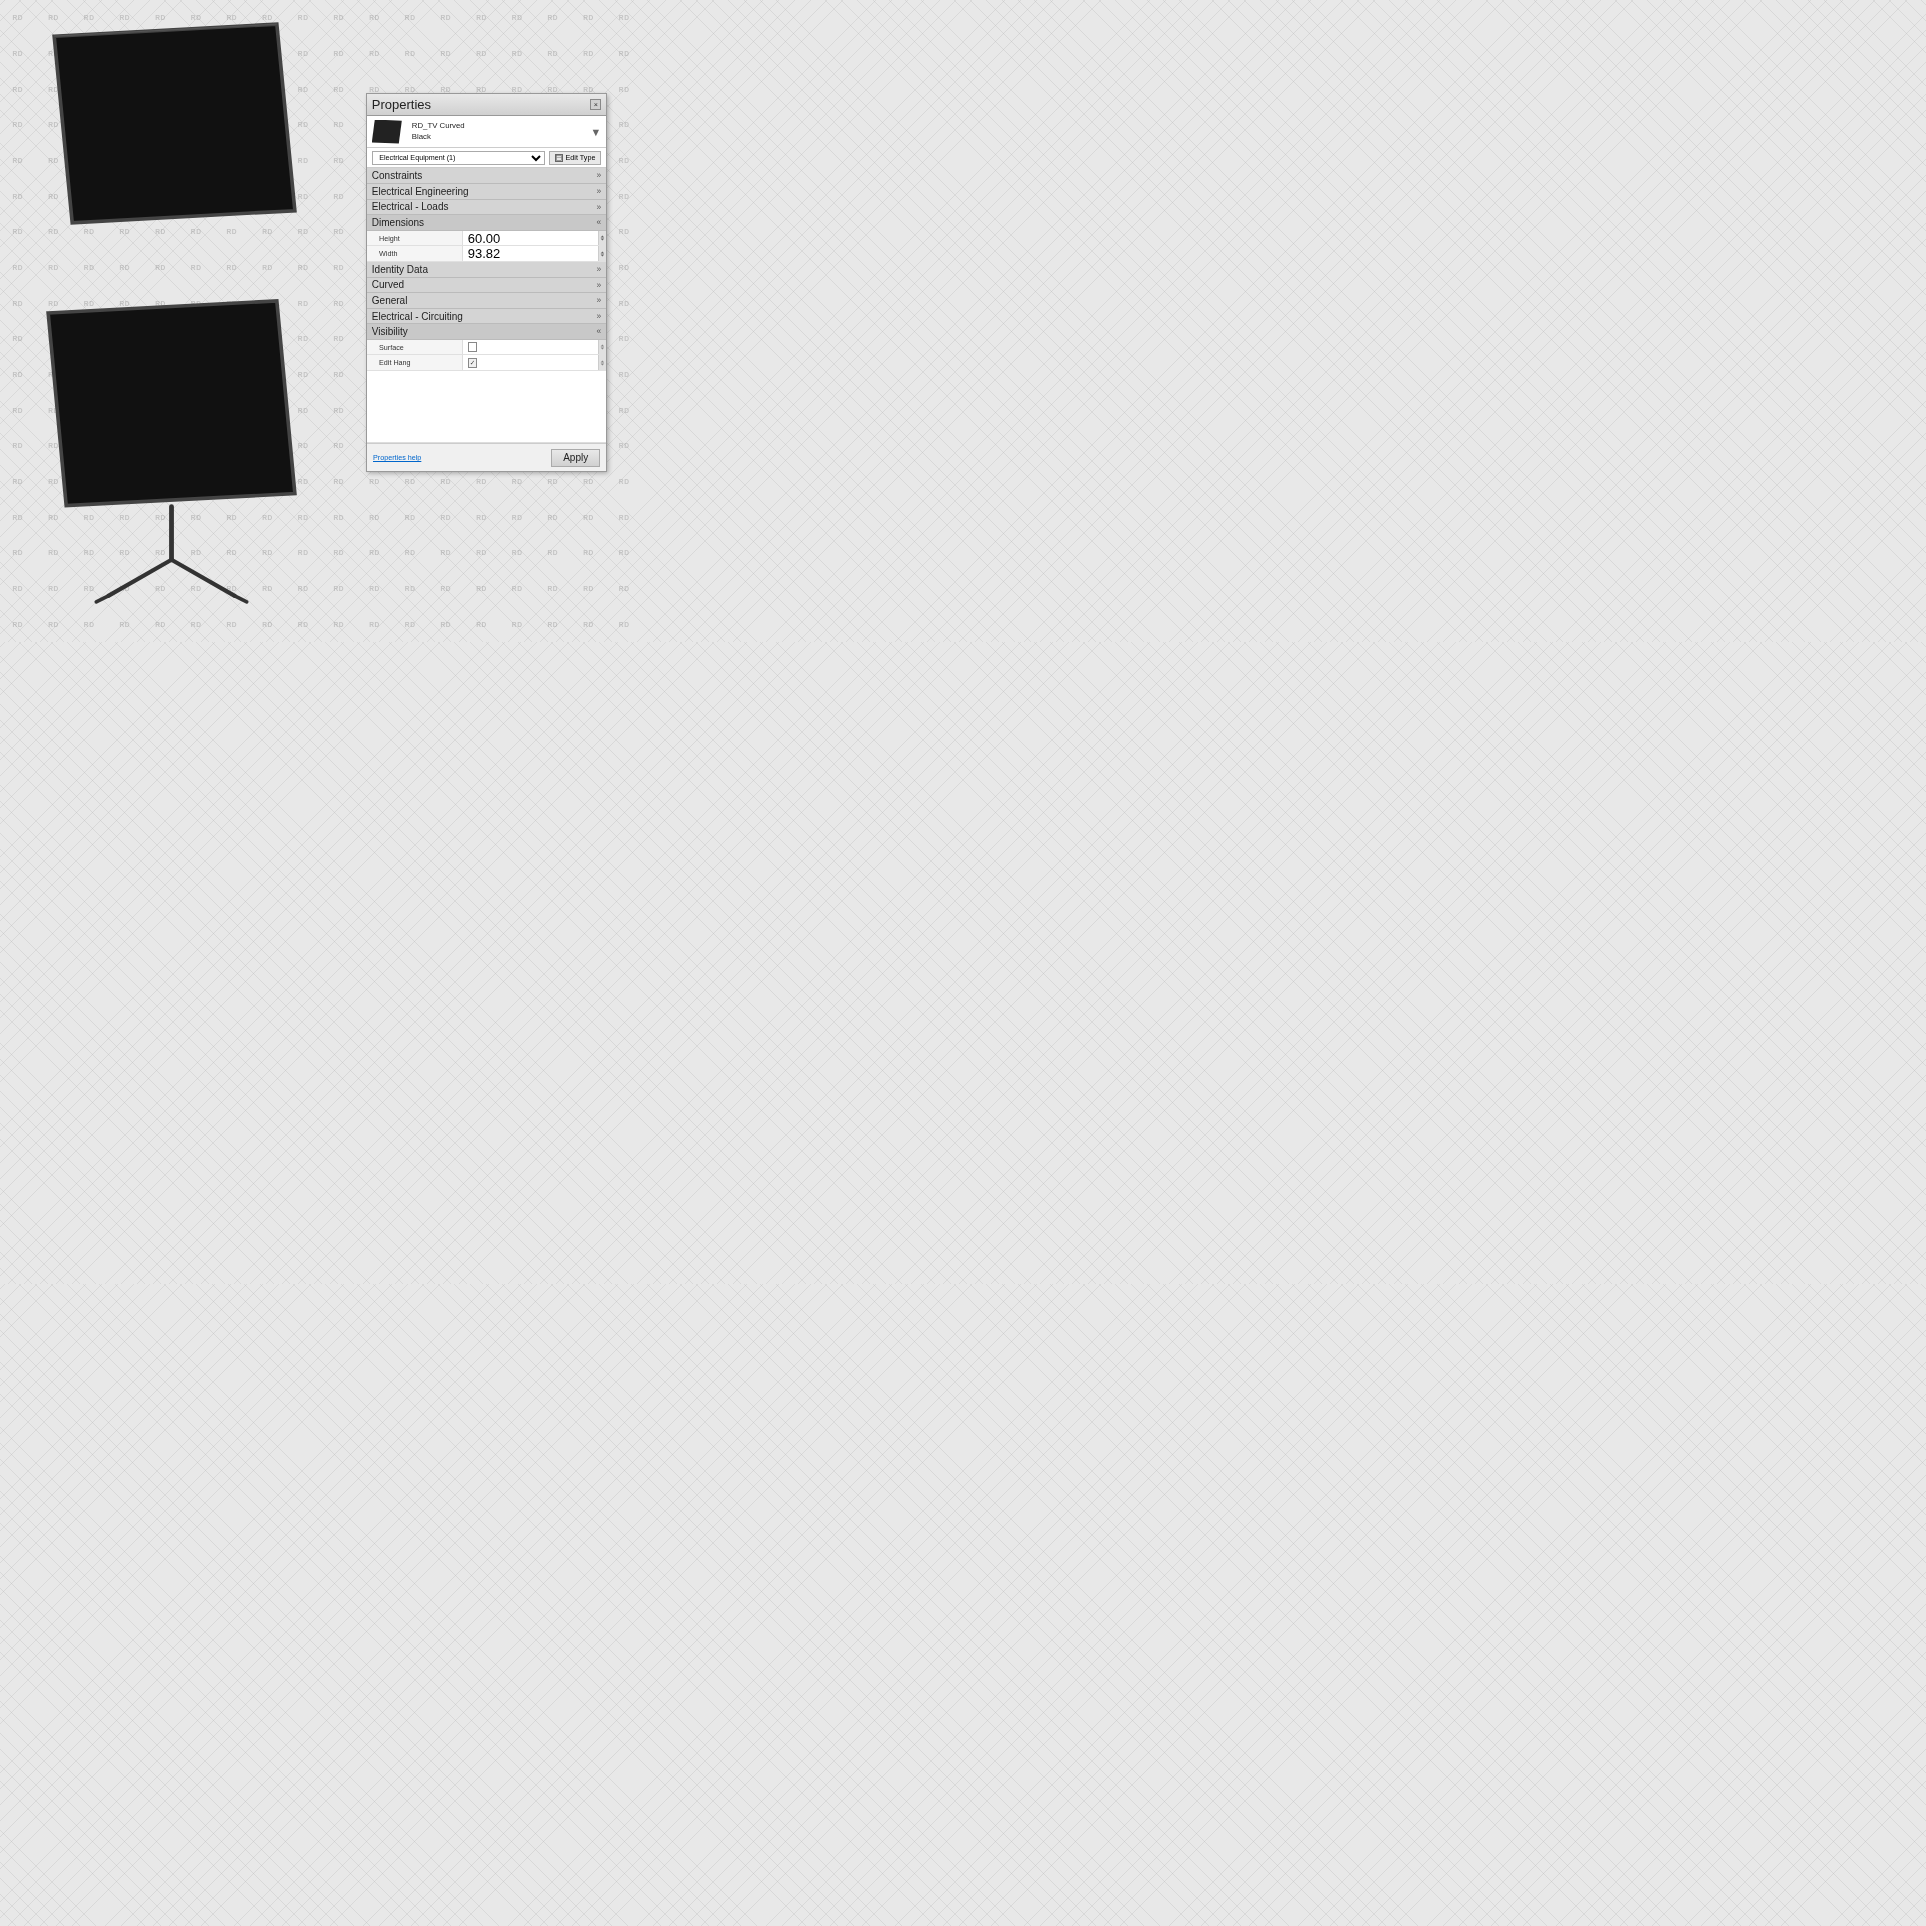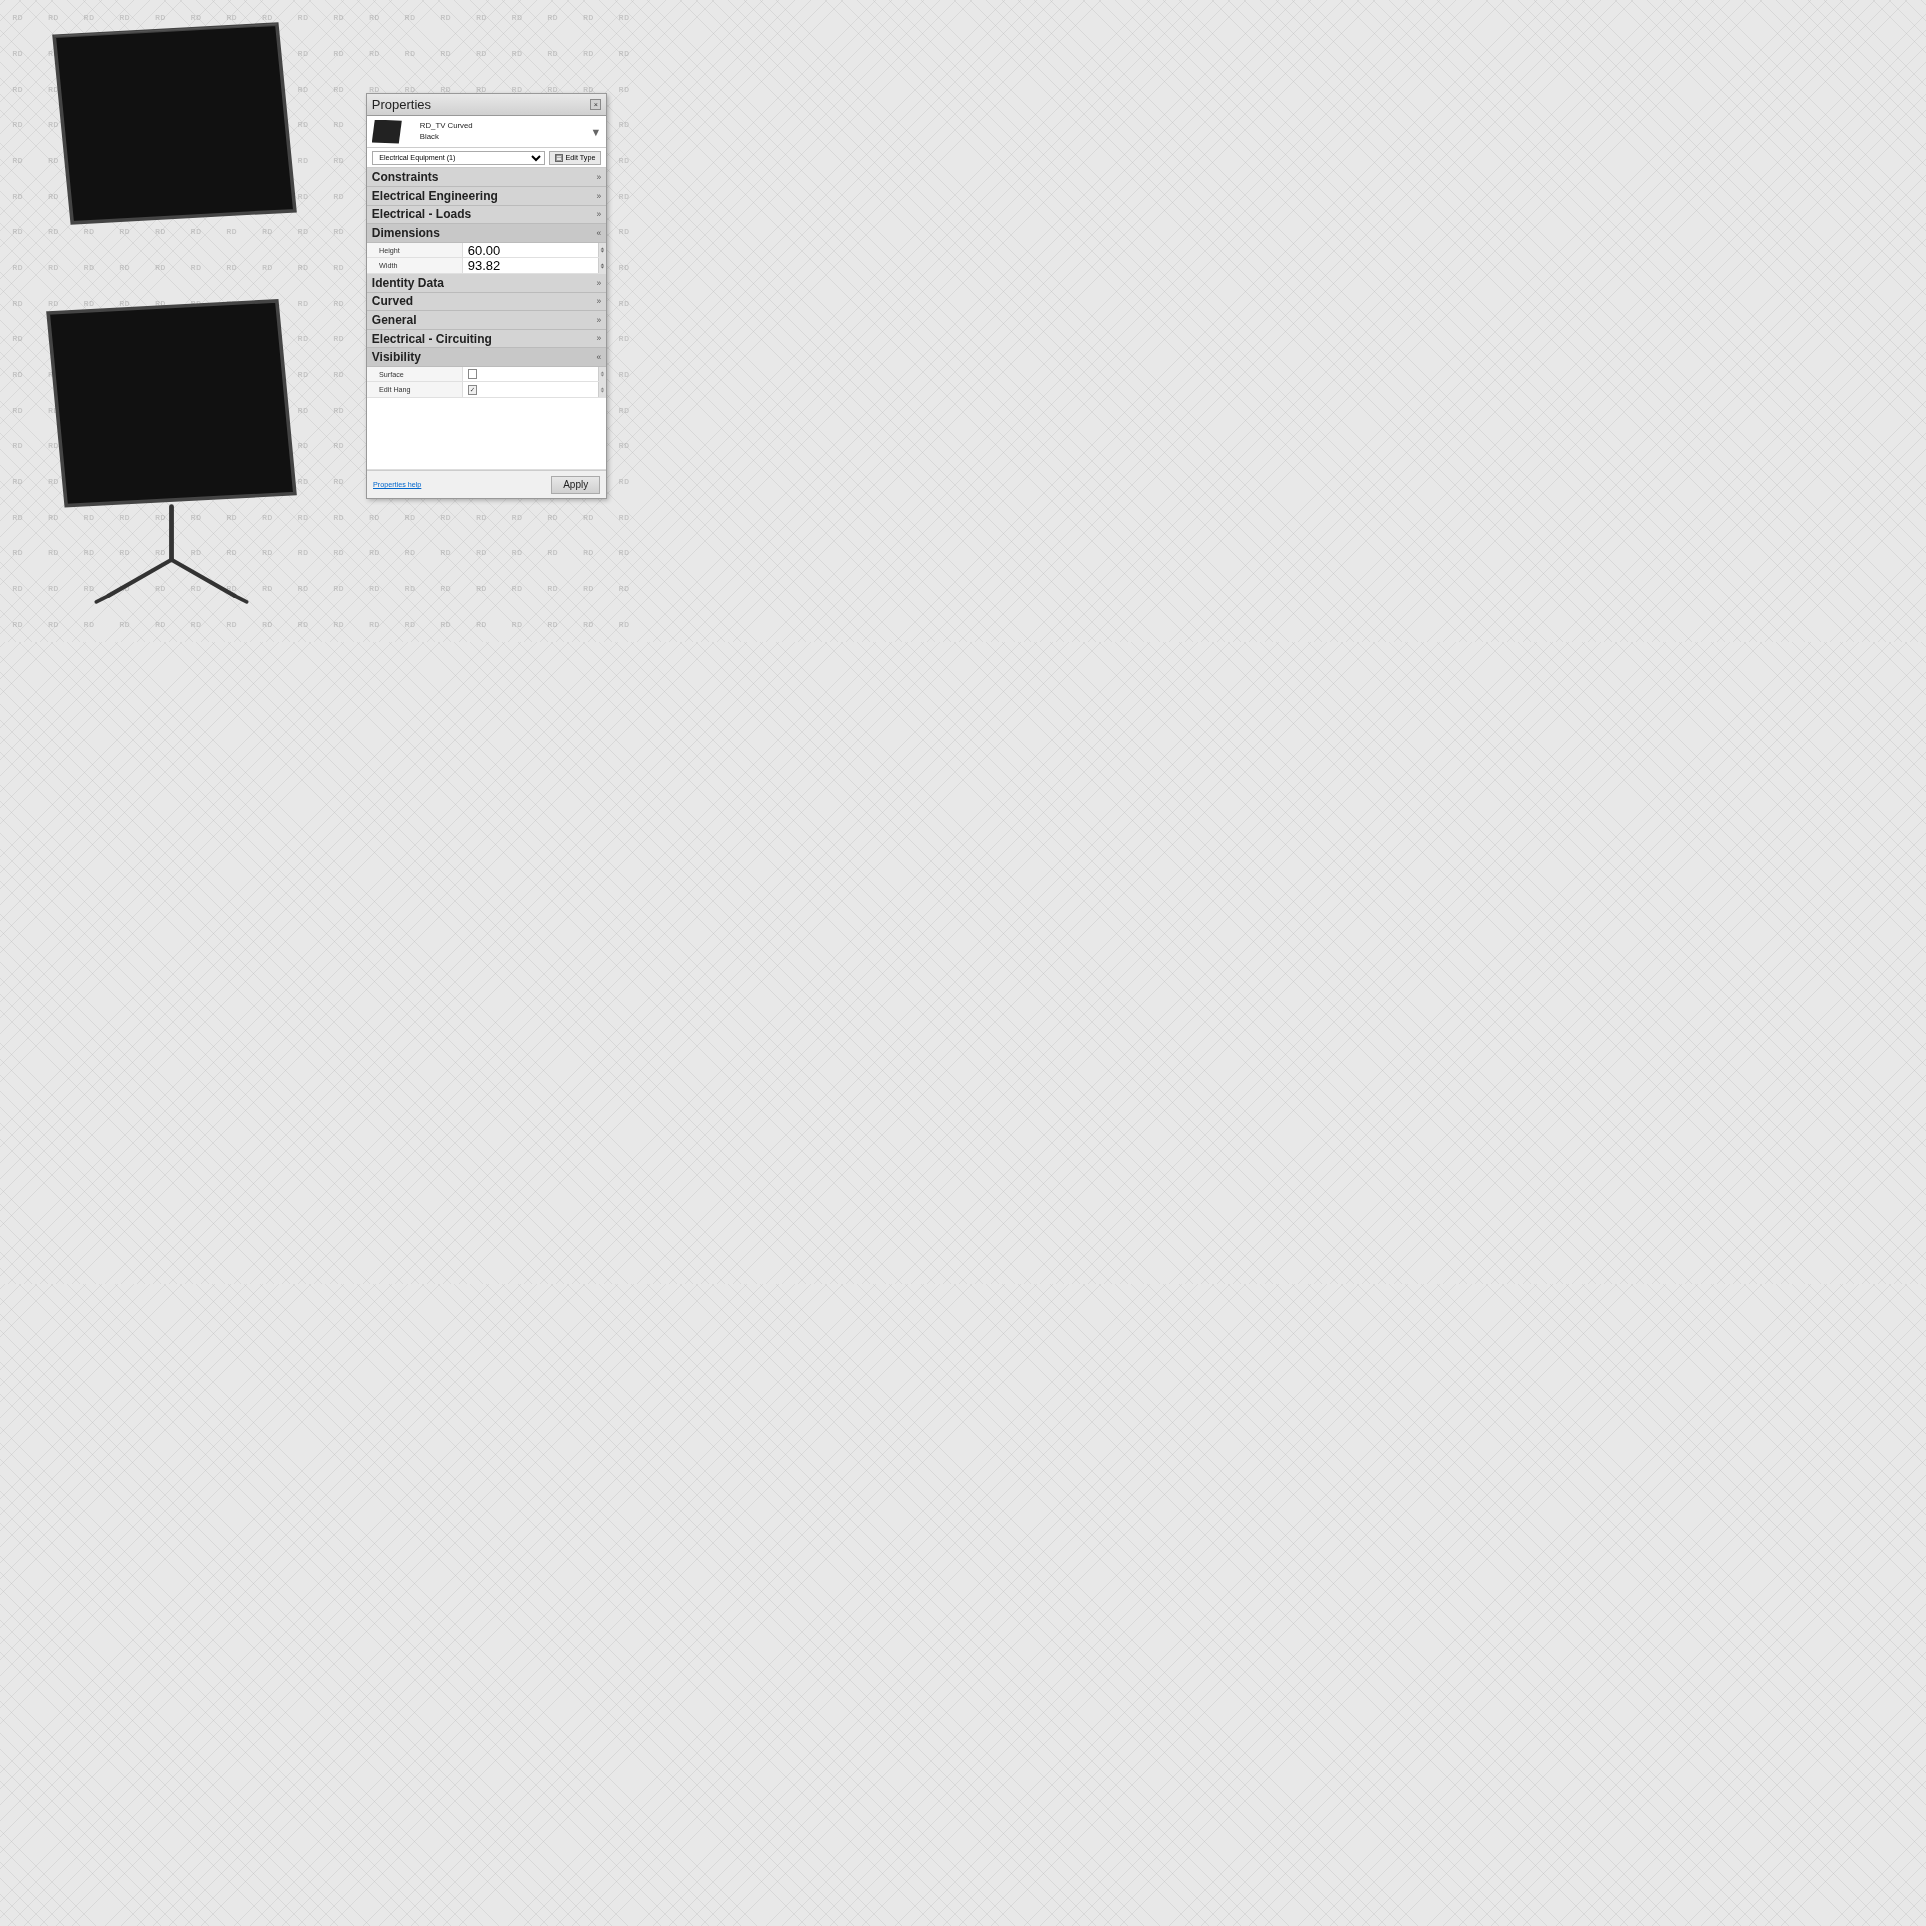--- a/index.html
+++ b/index.html
@@ -89,21 +89,21 @@
       font-size: 7.2px;
       color: #333;
     }
 
     .panel-header {
       background: white;
       border-bottom: 0.6px solid #ccc;
       padding: 3.6px 4.8px;
       display: flex;
       align-items: center;
-      gap: 18px;
+      gap: 10px;
     }
 
     .panel-thumbnail {
       width: 30px;
       height: 24px;
       background: #222;
       clip-path: polygon(10% 0%, 100% 5%, 90% 100%, 0% 95%);
       flex-shrink: 0;
     }
 
@@ -163,22 +163,22 @@
       justify-content: space-between;
       border-bottom: 0.6px solid #bbb;
       cursor: pointer;
     }
 
     .prop-section.expanded {
       background: #c8c8c8;
     }
 
     .prop-section-label {
-      font-size: 12px;
-      font-weight: 700;
+      font-size: 10px;
+      font-weight: 400;
       color: #222;
     }
 
     .collapse-icon {
       font-size: 8.4px;
       color: #555;
       line-height: 1;
     }
 
     .prop-row {

